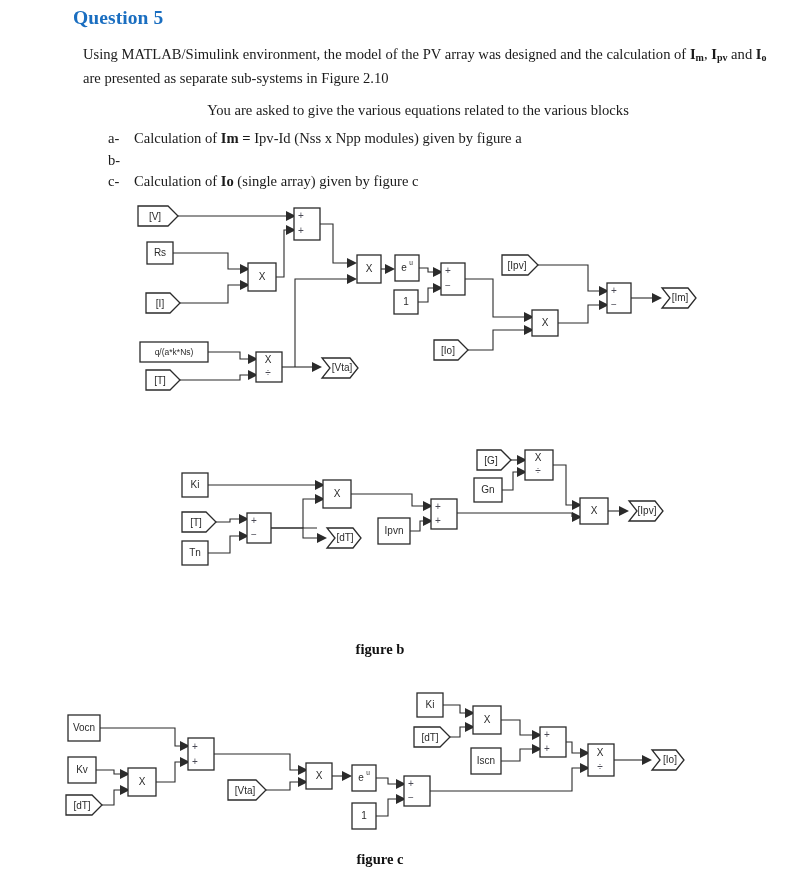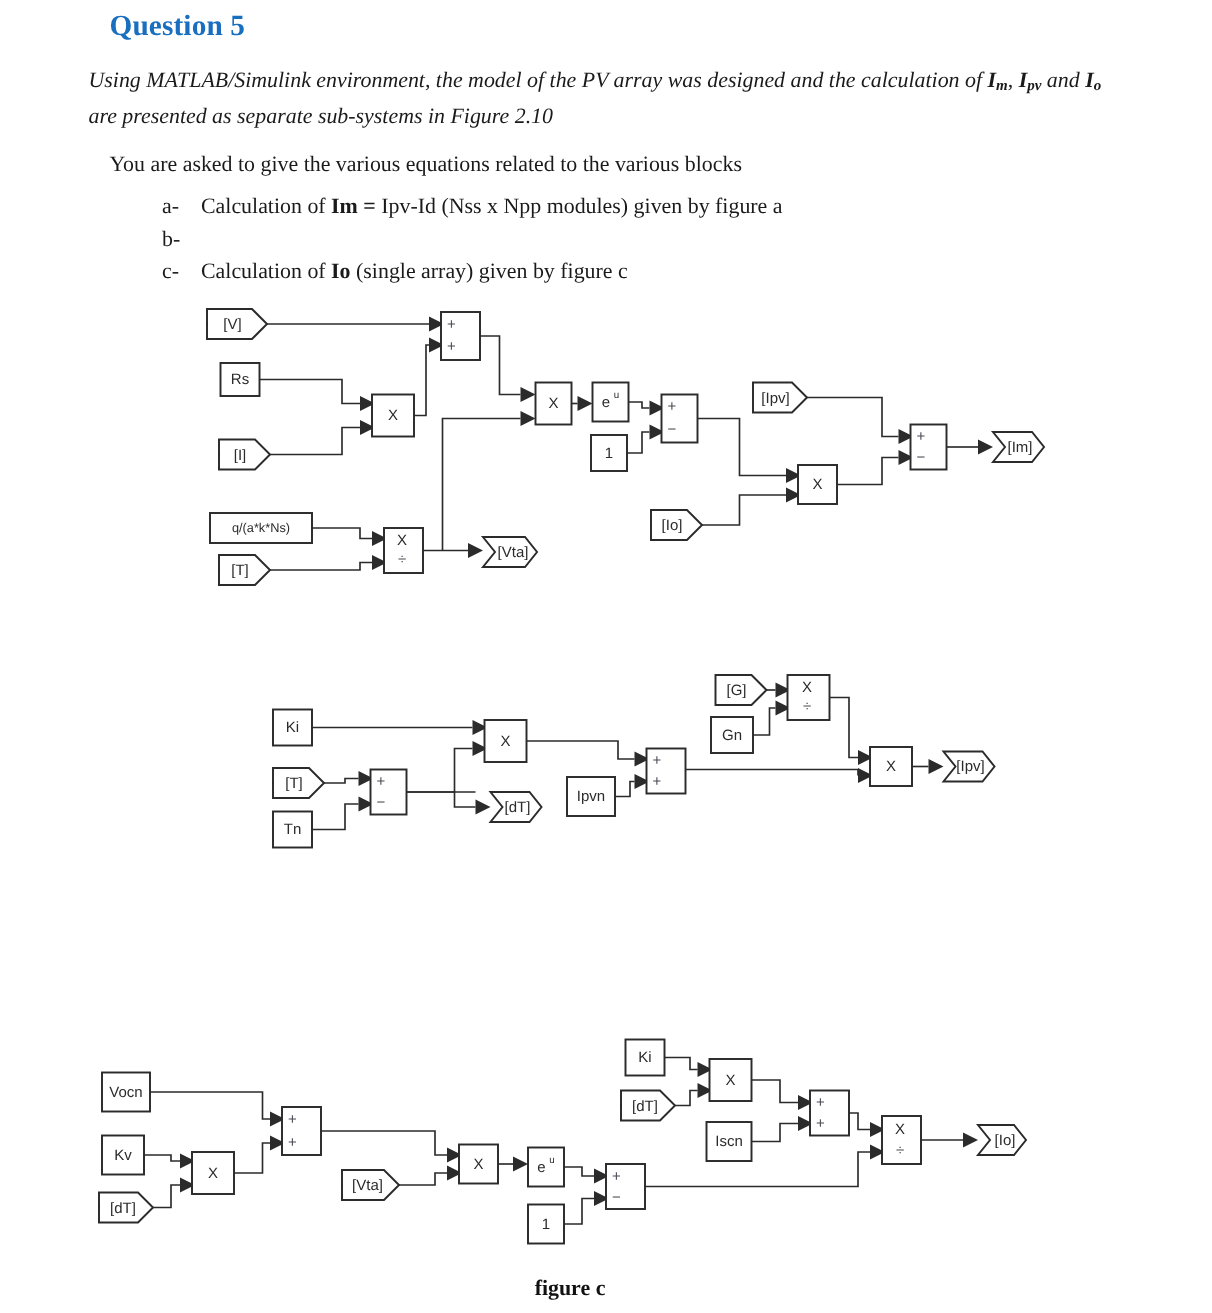--- a/index.html
+++ b/index.html
@@ -36,22 +36,22 @@
     font-size: 14.6px;
     line-height: 20px;
     color: #1a1a1a;
   }
   .para b { font-weight: bold; }
   .para sub {
     font-size: 10px;
     font-weight: bold;
     vertical-align: -2px;
   }
-  .p1 { left: 59px; top: 44px; width: 690px; font-style: italic; }
-  .p2 { left: 73px; top: 100px; width: 690px; }
+  .p1 { left: 83px; top: 44px; width: 690px; }
+  .p2 { left: 73px; top: 100px; width: 690px; text-align: center; }
   .list {
     position: absolute;
     left: 108px;
     top: 128px;
     width: 660px;
     font-size: 14.6px;
     line-height: 21.5px;
   }
   .list-row {
     display: flex;
@@ -500,15 +500,16 @@
         <text class="blk" x="600" y="753.5">X</text>
         <text class="sign" x="600" y="767.5">÷</text>
       </g>
       <g>
         <path class="goto" d="M652,750 L676,750 L684,760 L676,770 L652,770 L660,760 Z"></path>
         <text class="blk" x="670" y="760.5">[Io]</text>
       </g>
     </g>
   </svg>
 
+  <div class="fig-cap cap-b">figure b</div>
   <div class="fig-cap cap-c">figure c</div>
 
 </div>
 
 </body></html>

